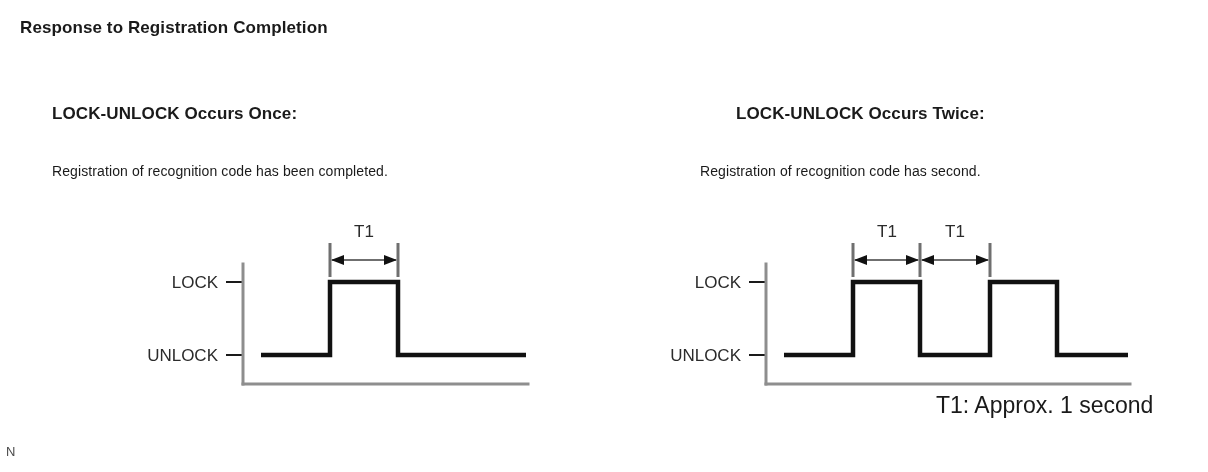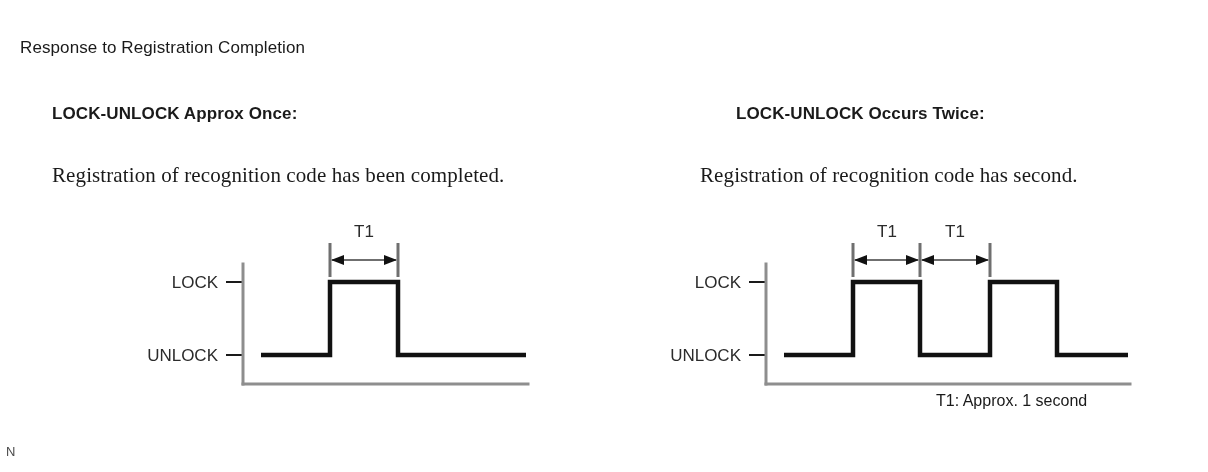--- a/index.html
+++ b/index.html
@@ -15,49 +15,47 @@
     font-family: "Liberation Sans", sans-serif;
     color: #1a1a1a;
     -webkit-font-smoothing: antialiased;
   }
   .abs { position: absolute; }
 
   #page-title {
     left: 20px;
     top: 18px;
     font-size: 17px;
-    font-weight: normal;
+    font-weight: bold;
     letter-spacing: 0.1px;
     white-space: nowrap;
-    margin-top: 20px;
   }
 
   .col-heading {
     font-size: 17px;
     font-weight: bold;
     white-space: nowrap;
     letter-spacing: 0.1px;
   }
   .col-desc {
-    font-size: 21px;
+    font-size: 14px;
     font-weight: normal;
     white-space: nowrap;
     letter-spacing: 0.1px;
-    font-family: Liberation Serif, serif;
   }
 
   #left-heading  { left: 52px;  top: 104px; }
   #left-desc     { left: 52px;  top: 163px; }
   #right-heading { left: 700px; top: 104px; margin-left: 36px; }
   #right-desc    { left: 700px; top: 163px; }
 
   #t1-note {
     left: 936px;
     top: 392px;
-    font-size: 16px;
+    font-size: 23px;
     white-space: nowrap;
   }
 
   #corner-mark {
     left: 6px;
     top: 444px;
     font-size: 13px;
     color: #4a4a4a;
     white-space: nowrap;
   }
@@ -111,21 +109,21 @@
     font-family: "Liberation Sans", sans-serif;
     font-size: 17px;
     fill: #2b2b2b;
   }
 </style>
 </head>
 <body>
 
 <div class="abs" id="page-title">Response to Registration Completion</div>
 
-<div class="abs col-heading" id="left-heading">LOCK-UNLOCK Approx Once:</div>
+<div class="abs col-heading" id="left-heading">LOCK-UNLOCK Occurs Once:</div>
 <div class="abs col-desc" id="left-desc">Registration of recognition code has been completed.</div>
 
 <div class="abs col-heading" id="right-heading">LOCK-UNLOCK Occurs Twice:</div>
 <div class="abs col-desc" id="right-desc">Registration of recognition code has second.</div>
 
 <svg class="diagram-svg" id="svg-left" width="1208" height="472">
 
   <text class="wave-label" x="218" y="288" text-anchor="end">LOCK</text>
   <text class="wave-label" x="218" y="361" text-anchor="end">UNLOCK</text>
 

